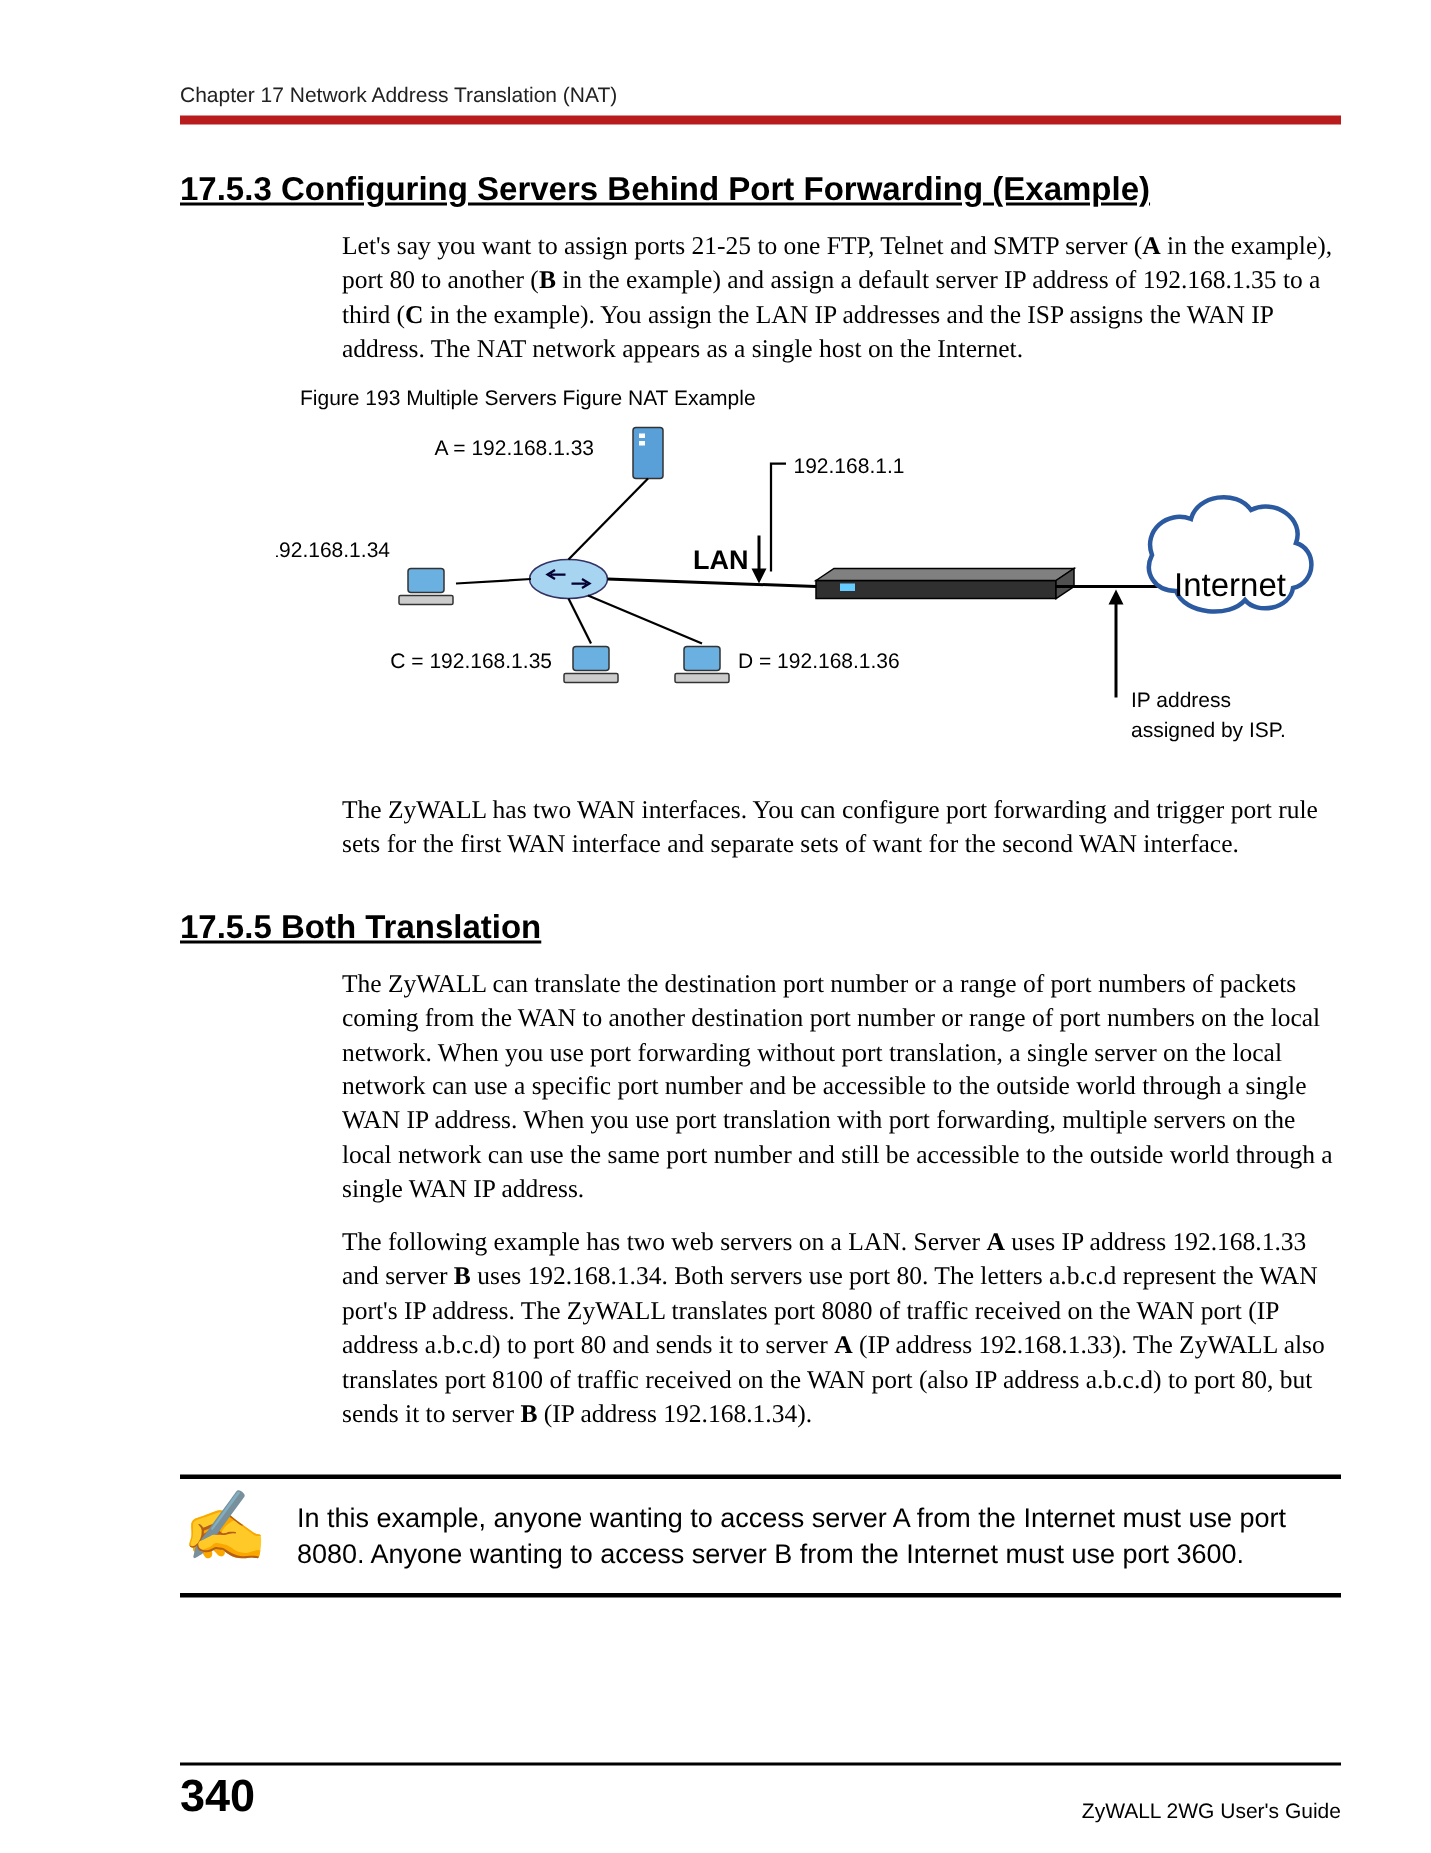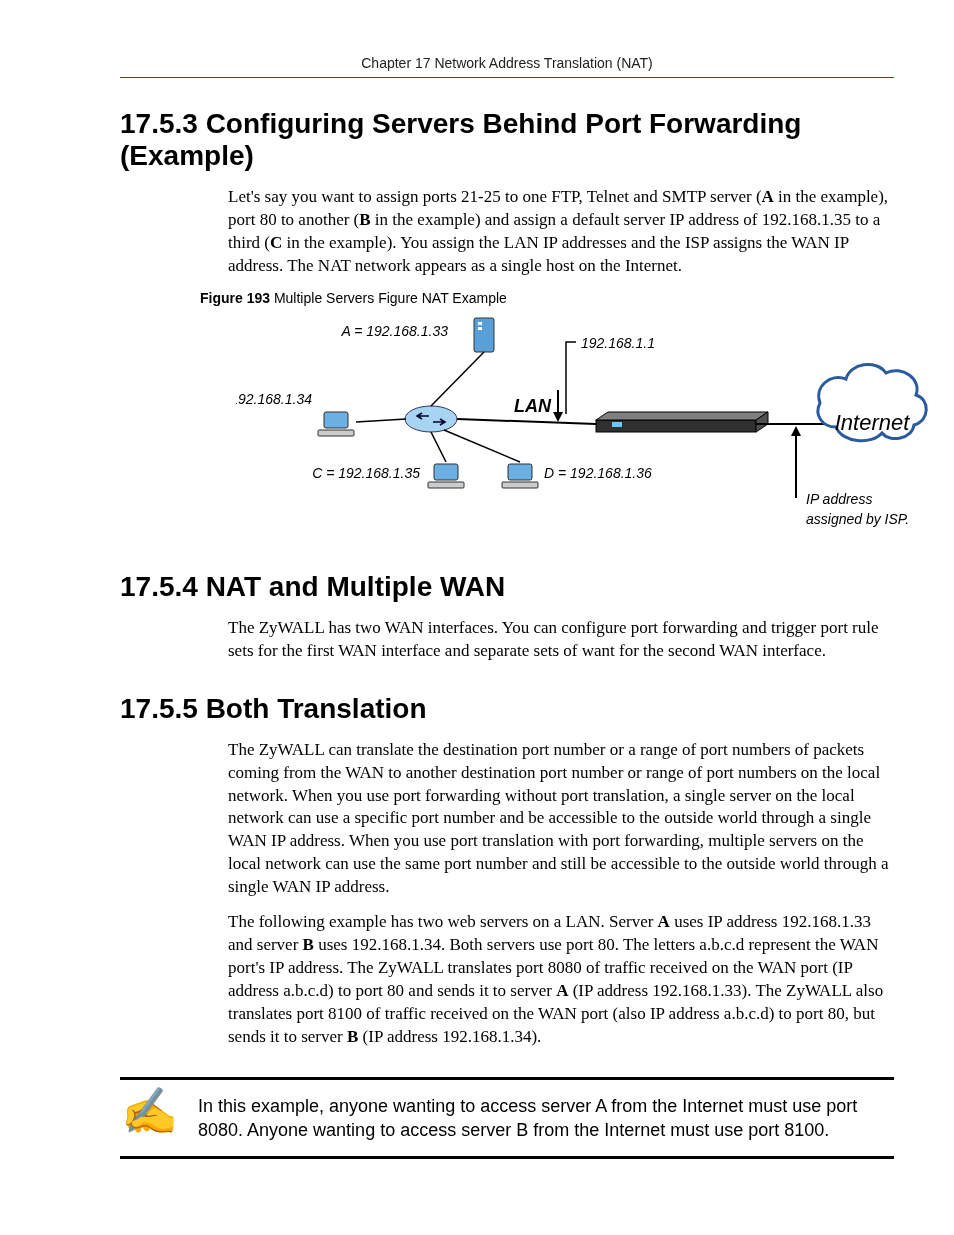--- a/index.html
+++ b/index.html
@@ -13,45 +13,44 @@
   .page {
     padding: 55px 60px 30px 120px;
     box-sizing: border-box;
     width: 954px;
     position: relative;
   }
   .running-header {
     font-family: Arial, Helvetica, sans-serif;
     font-size: 14px;
     color: #222;
-    border-bottom: 1px solid #b91c1c;
+    border-bottom: 6px solid #b91c1c;
     padding-bottom: 6px;
-    text-align: center;
   }
   h2.section {
     font-family: Arial, Helvetica, sans-serif;
     font-weight: bold;
-    font-size: 28px;
+    font-size: 22px;
     margin: 30px 0 14px 0;
+    text-decoration: underline;
   }
   .body-text {
     font-size: 17px;
     line-height: 1.35;
     margin: 0 0 12px 108px;
   }
   .figure-caption {
     font-family: Arial, Helvetica, sans-serif;
     font-size: 14px;
     margin: 8px 0 6px 80px;
   }
-  .figure-caption .fignum { font-weight: bold; text-align: right; }
+  .figure-caption .fignum { font-weight: normal; text-align: right; }
   .figure-box {
-    margin-left: 116px;
+    margin-left: 64px;
     margin-bottom: 20px;
-    font-style: italic;
   }
   .note-block {
     margin: 28px 0 28px 0;
     border-top: 3px solid #000;
     border-bottom: 3px solid #000;
     padding: 14px 0 14px 0;
     display: flex;
     align-items: flex-start;
     gap: 18px;
   }
@@ -163,33 +162,32 @@
         <text class="internet-label" x="636" y="118" text-anchor="middle">Internet</text>
       </g>
 
       <line x1="560" y1="186" x2="560" y2="120" stroke="#000" stroke-width="2"></line>
       <polygon points="560,114 555,124 565,124" fill="#000"></polygon>
       <text class="label" x="570" y="192">IP address</text>
       <text class="label" x="570" y="212">assigned by ISP.</text>
     </svg>
   </div>
 
-  <h2 class="section">17.5.4  NAT and Multiple WAN</h2>
   <p class="body-text">The ZyWALL has two WAN interfaces. You can configure port forwarding and trigger port rule sets for the first WAN interface and separate sets of want for the second WAN interface.</p>
 
   <h2 class="section">17.5.5  Both Translation</h2>
   <p class="body-text">The ZyWALL can translate the destination port number or a range of port numbers of packets coming from the WAN to another destination port number or range of port numbers on the local network. When you use port forwarding without port translation, a single server on the local network can use a specific port number and be accessible to the outside world through a single WAN IP address. When you use port translation with port forwarding, multiple servers on the local network can use the same port number and still be accessible to the outside world through a single WAN IP address.</p>
 
   <p class="body-text">
     <span>The following example has two web servers on a LAN. Server </span><b>A</b><span> uses IP address 192.168.1.33 and server </span><b>B</b><span> uses 192.168.1.34. Both servers use port 80. The letters a.b.c.d represent the WAN port's IP address. The ZyWALL translates port 8080 of traffic received on the WAN port (IP address a.b.c.d) to port 80 and sends it to server </span><b>A</b><span> (IP address 192.168.1.33). The ZyWALL also translates port 8100 of traffic received on the WAN port (also IP address a.b.c.d) to port 80, but sends it to server </span><b>B</b><span> (IP address 192.168.1.34).</span>
   </p>
 
   <div class="note-block">
     <div class="note-icon">✍</div>
-    <div class="note-text">In this example, anyone wanting to access server A from the Internet must use port 8080. Anyone wanting to access server B from the Internet must use port 8100.</div>
+    <div class="note-text">In this example, anyone wanting to access server A from the Internet must use port 8080. Anyone wanting to access server B from the Internet must use port 3600.</div>
   </div>
 
   <div class="footer">
     <div class="page-number">340</div>
     <div class="guide-name">ZyWALL 2WG User's Guide</div>
   </div>
 
 </div>
 
 </body></html>

